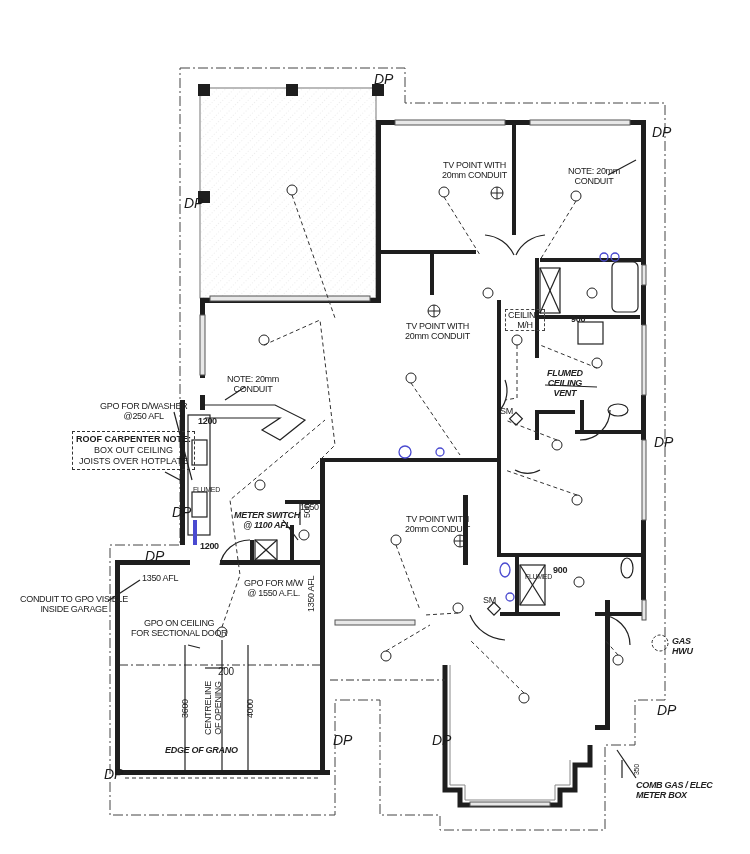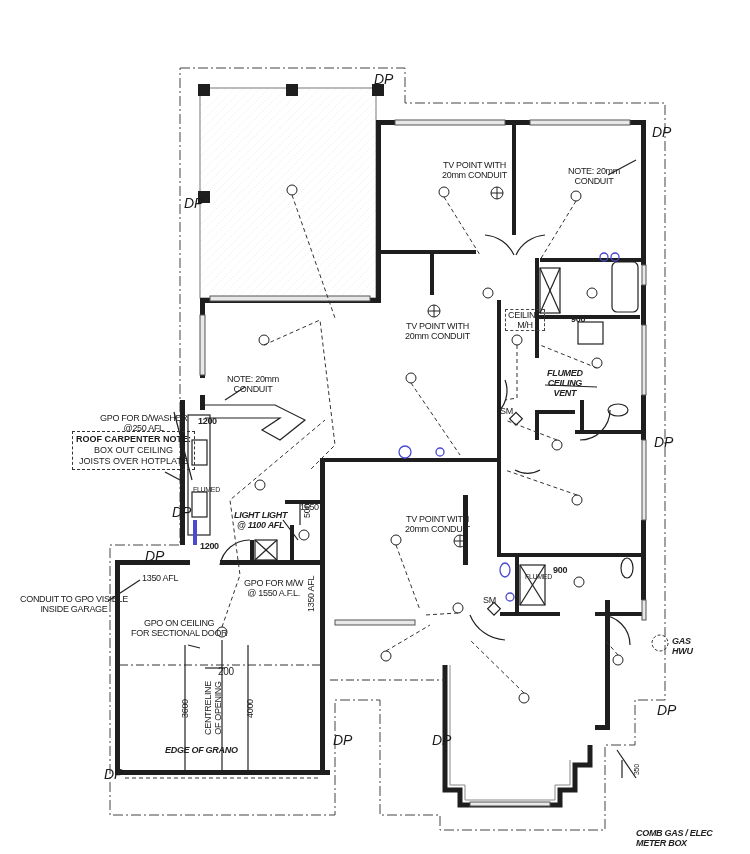--- a/index.html
+++ b/index.html
@@ -240,36 +240,36 @@
 </div>
 <div class="lbl bi" style="left:547px;top:368px;">
   <div>FLUMED</div>
     <div>CEILING</div>
     <div>VENT</div>
 </div>
 <div class="lbl" style="left:227px;top:374px;">
   <div>NOTE: 20mm</div>
     <div>CONDUIT</div>
 </div>
-<div class="lbl" style="left:100px;top:413px;">
+<div class="lbl" style="left:100px;top:401px;">
   <div>GPO FOR D/WASHER</div>
     <div>@250 AFL</div>
 </div>
 <div class="note-box" style="left:72px;top:431px;">
   <div class="h">ROOF CARPENTER NOTE:</div>
   <div>BOX OUT CEILING</div>
   <div>JOISTS OVER HOTPLATE</div>
 </div>
 <div class="lbl" style="left:193px;top:485px;font-size:7px;">FLUMED</div>
 <div class="lbl" style="left:198px;top:416px;font-weight:bold;">1200</div>
 <div class="lbl" style="left:200px;top:541px;font-weight:bold;">1200</div>
 <div class="lbl" style="left:300px;top:502px;font-weight:normal;text-align:center;">1550</div>
 <div class="lbl vert" style="left:302px;top:518px;">500</div>
 <div class="lbl bi" style="left:234px;top:510px;">
-  <div>LIGHT LIGHT</div>
+  <div>METER SWITCH</div>
     <div>@ 1100 AFL</div>
 </div>
 <div class="lbl" style="left:405px;top:514px;">
   <div>TV POINT WITH</div>
     <div>20mm CONDUIT</div>
 </div>
 <div class="lbl" style="left:525px;top:572px;font-size:7px;">FLUMED</div>
 <div class="lbl" style="left:571px;top:314px;font-weight:bold;">900</div>
 <div class="lbl" style="left:553px;top:565px;font-weight:bold;">900</div>
 <div class="lbl" style="left:500px;top:406px;">SM</div>
@@ -294,21 +294,21 @@
 <div class="lbl vert" style="left:203px;top:735px;">
   <div>CENTRELINE</div>
     <div>OF OPENING</div>
 </div>
 <div class="lbl bi" style="left:165px;top:745px;">EDGE OF GRANO</div>
 <div class="lbl bi" style="left:672px;top:636px;text-align:left;">
   <div>GAS</div>
     <div>HWU</div>
 </div>
 <div class="lbl vert" style="left:632px;top:775px;font-size:7px;">350</div>
-<div class="lbl bi" style="left:636px;top:780px;text-align:left;margin-top:48px;">
+<div class="lbl bi" style="left:636px;top:780px;text-align:left;">
   <div>COMB GAS / ELEC</div>
     <div>METER BOX</div>
 </div>
 
 <div class="dp" style="left:374px;top:71px;">DP</div>
 <div class="dp" style="left:184px;top:195px;">DP</div>
 <div class="dp" style="left:652px;top:124px;">DP</div>
 <div class="dp" style="left:654px;top:434px;">DP</div>
 <div class="dp" style="left:172px;top:504px;">DP</div>
 <div class="dp" style="left:145px;top:548px;">DP</div>

